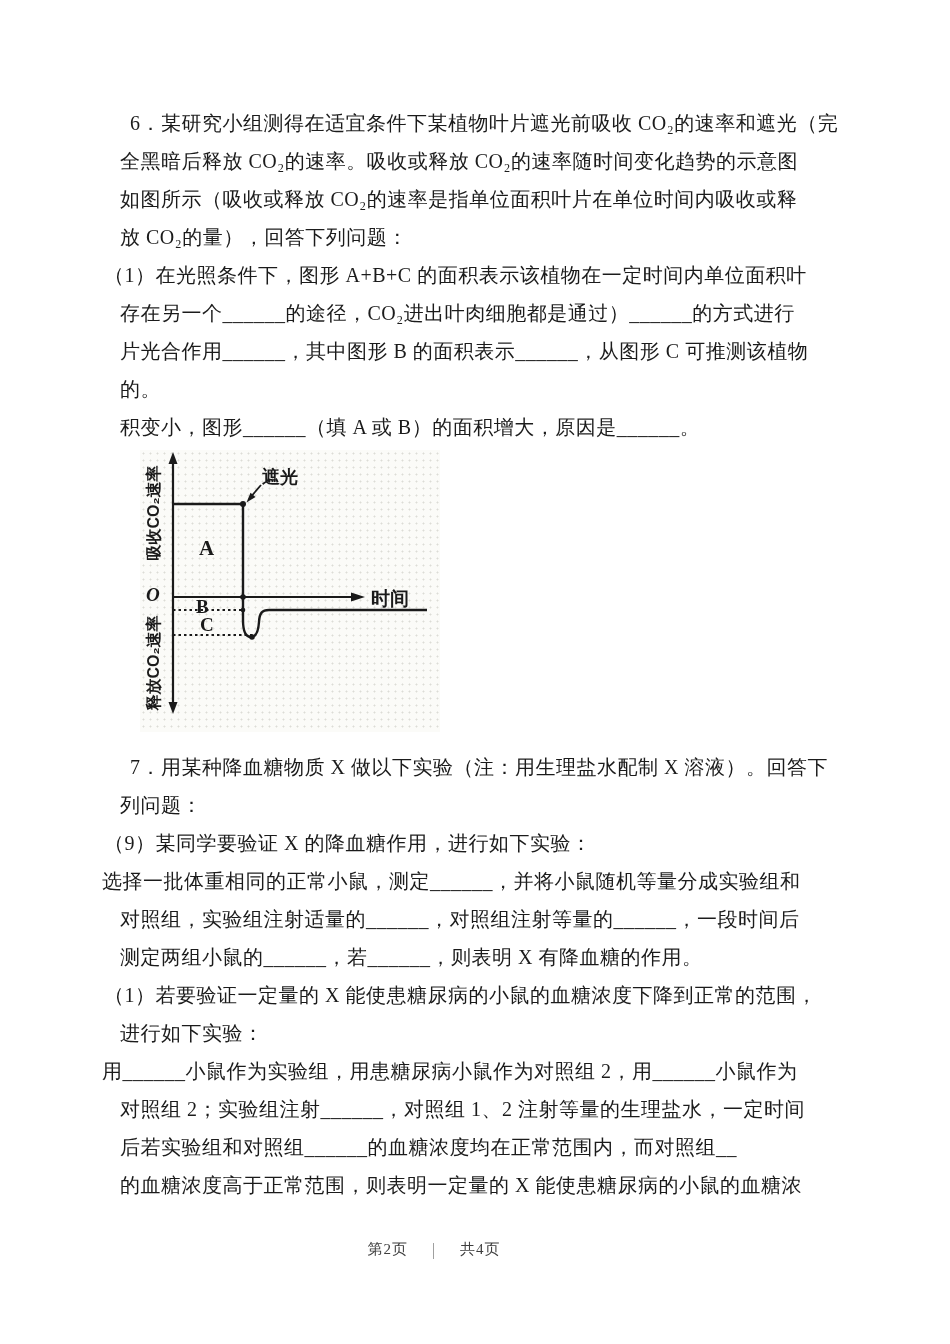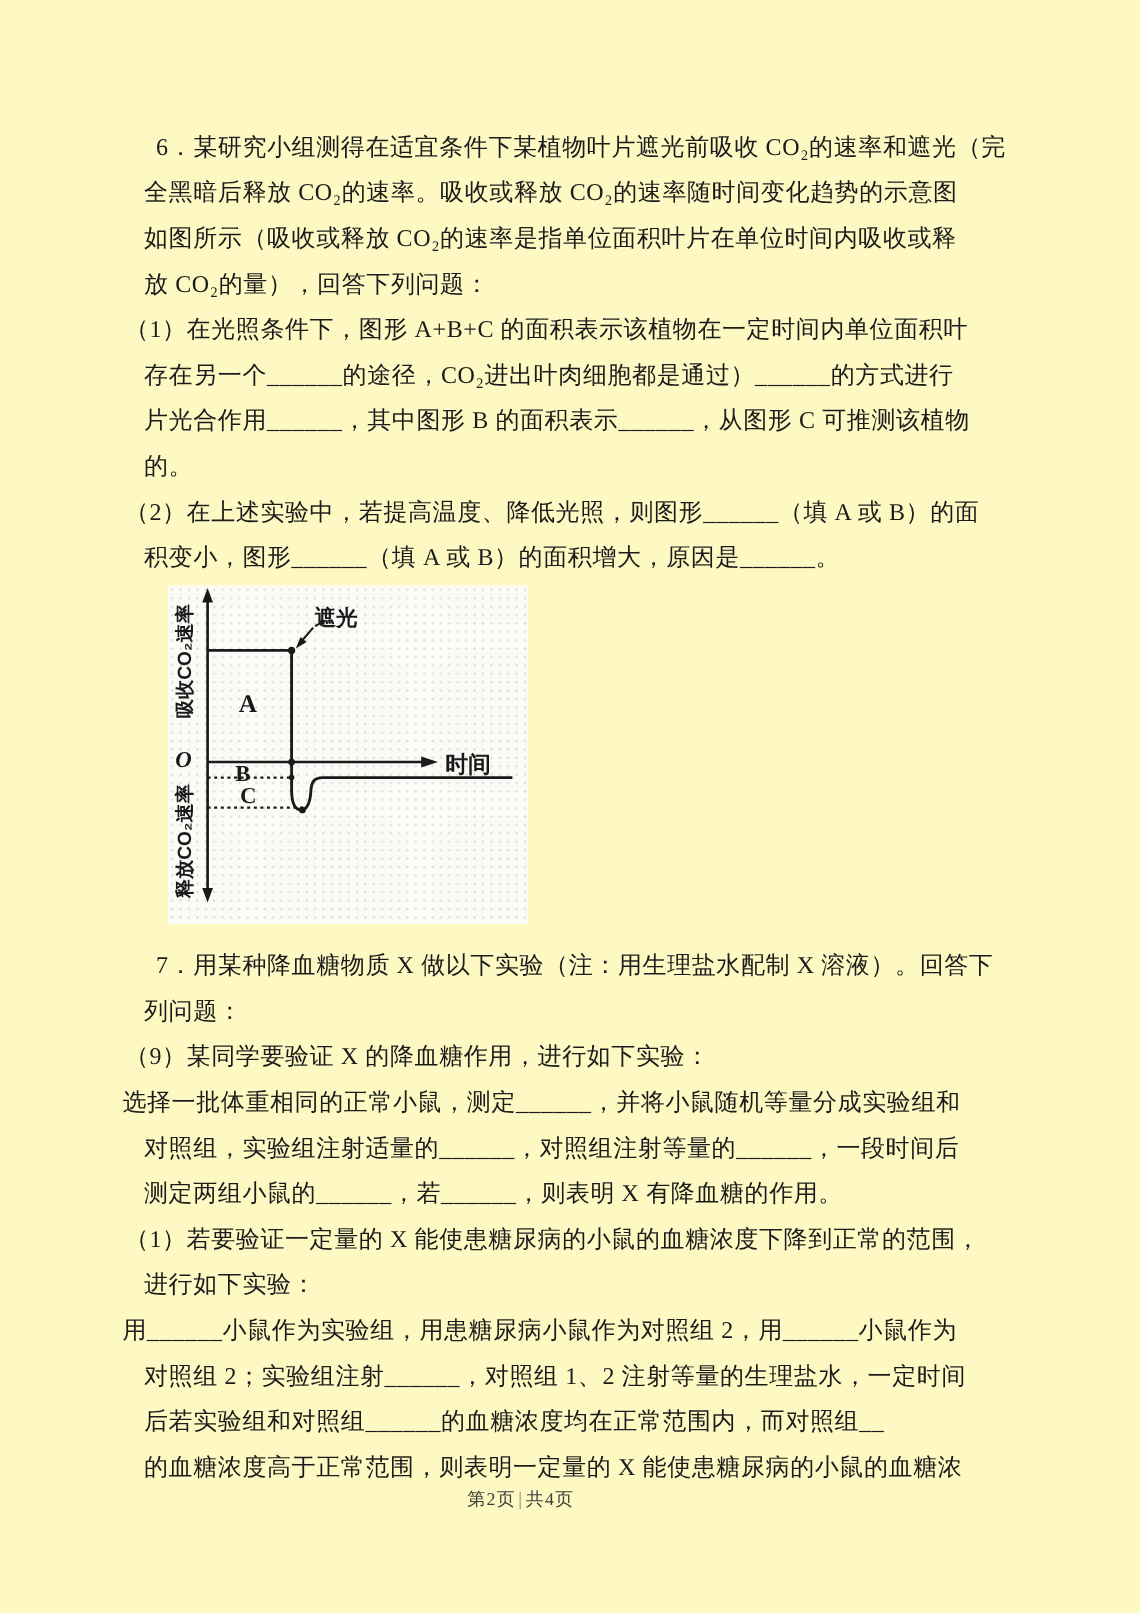--- a/index.html
+++ b/index.html
@@ -1,20 +1,20 @@
 <!DOCTYPE html>
 <html><head>
 <meta charset="utf-8">
 <style>
   html,body{margin:0;padding:0;background:#e9e9e9;}
   .page{
     position:relative;
     width:950px;height:1344px;
     margin:0 auto;
-    background:#fef9c3;
+    background:#ffffff;
     color:#1b1b1b;
     font-family:"Liberation Serif","DejaVu Serif",serif;
     font-size:20px;
     overflow:hidden;
   }
   .textflow{position:absolute;top:104px;left:0;width:950px;}
   .ln{
     height:38px;line-height:38px;
     white-space:nowrap;
     letter-spacing:0.5px;
@@ -29,41 +29,40 @@
     width:300px;height:282px;
     background-color:#fbfbf8;
     background-image:radial-gradient(#dcdcd6 0.9px, rgba(0,0,0,0) 1.1px);
     background-size:7px 7px;
   }
   .figure svg{display:block;}
   .fig-cjk{font-family:"Liberation Sans","DejaVu Sans",sans-serif;font-weight:700;fill:#1a1a1a;}
   .fig-serif{font-family:"Liberation Serif","DejaVu Serif",serif;font-weight:700;fill:#1a1a1a;}
   .footer{
     position:absolute;left:0;top:1240px;width:868px;
-    display:flex;justify-content:center;align-items:center;gap:2px;
+    display:flex;justify-content:center;align-items:center;gap:24px;
     font-size:15px;color:#3d3d3d;letter-spacing:1px;
   }
   .footer .sep{color:#8a8a8a;font-size:16px;}
 </style>
 </head>
 <body>
 
 <div class="page">
 
   <div class="textflow">
 
     <div class="ln ind-num">6．某研究小组测得在适宜条件下某植物叶片遮光前吸收 CO₂的速率和遮光（完</div>
     <div class="ln ind-cont">全黑暗后释放 CO₂的速率。吸收或释放 CO₂的速率随时间变化趋势的示意图</div>
     <div class="ln ind-cont">如图所示（吸收或释放 CO₂的速率是指单位面积叶片在单位时间内吸收或释</div>
     <div class="ln ind-cont">放 CO₂的量），回答下列问题：</div>
     <div class="ln ind-paren">（1）在光照条件下，图形 A+B+C 的面积表示该植物在一定时间内单位面积叶</div>
     <div class="ln ind-cont">存在另一个______的途径，CO₂进出叶肉细胞都是通过）______的方式进行</div>
     <div class="ln ind-cont">片光合作用______，其中图形 B 的面积表示______，从图形 C 可推测该植物</div>
     <div class="ln ind-cont">的。</div>
-    <div class="ln ind-paren">（2）在上述实验中，若提高温度、降低光照，则图形______（填 A 或 B）的面</div>
     <div class="ln ind-cont">积变小，图形______（填 A 或 B）的面积增大，原因是______。</div>
 
     <div class="figure">
       <svg width="300" height="282" viewBox="0 0 300 282">
 
         <line x1="33" y1="10" x2="33" y2="256" stroke="#1a1a1a" stroke-width="2.2"></line>
         <polygon points="33,2 28.5,14 37.5,14" fill="#1a1a1a"></polygon>
         <polygon points="33,264 28.5,252 37.5,252" fill="#1a1a1a"></polygon>
 
         <line x1="33" y1="147" x2="214" y2="147" stroke="#1a1a1a" stroke-width="2.2"></line>

